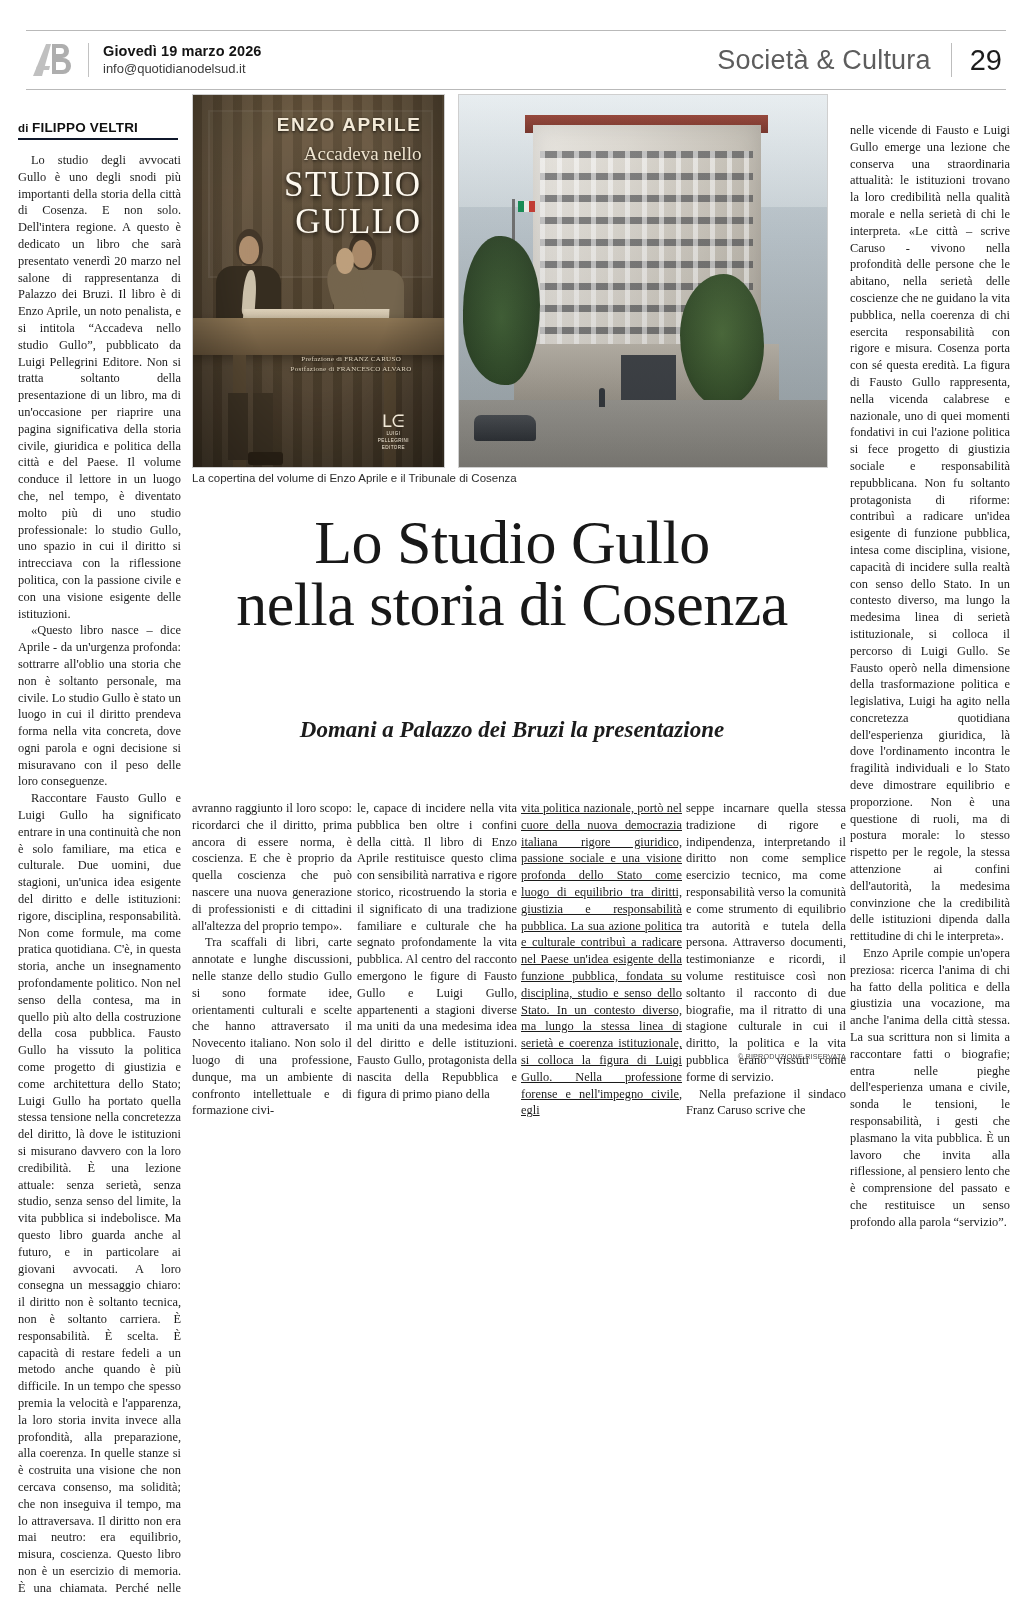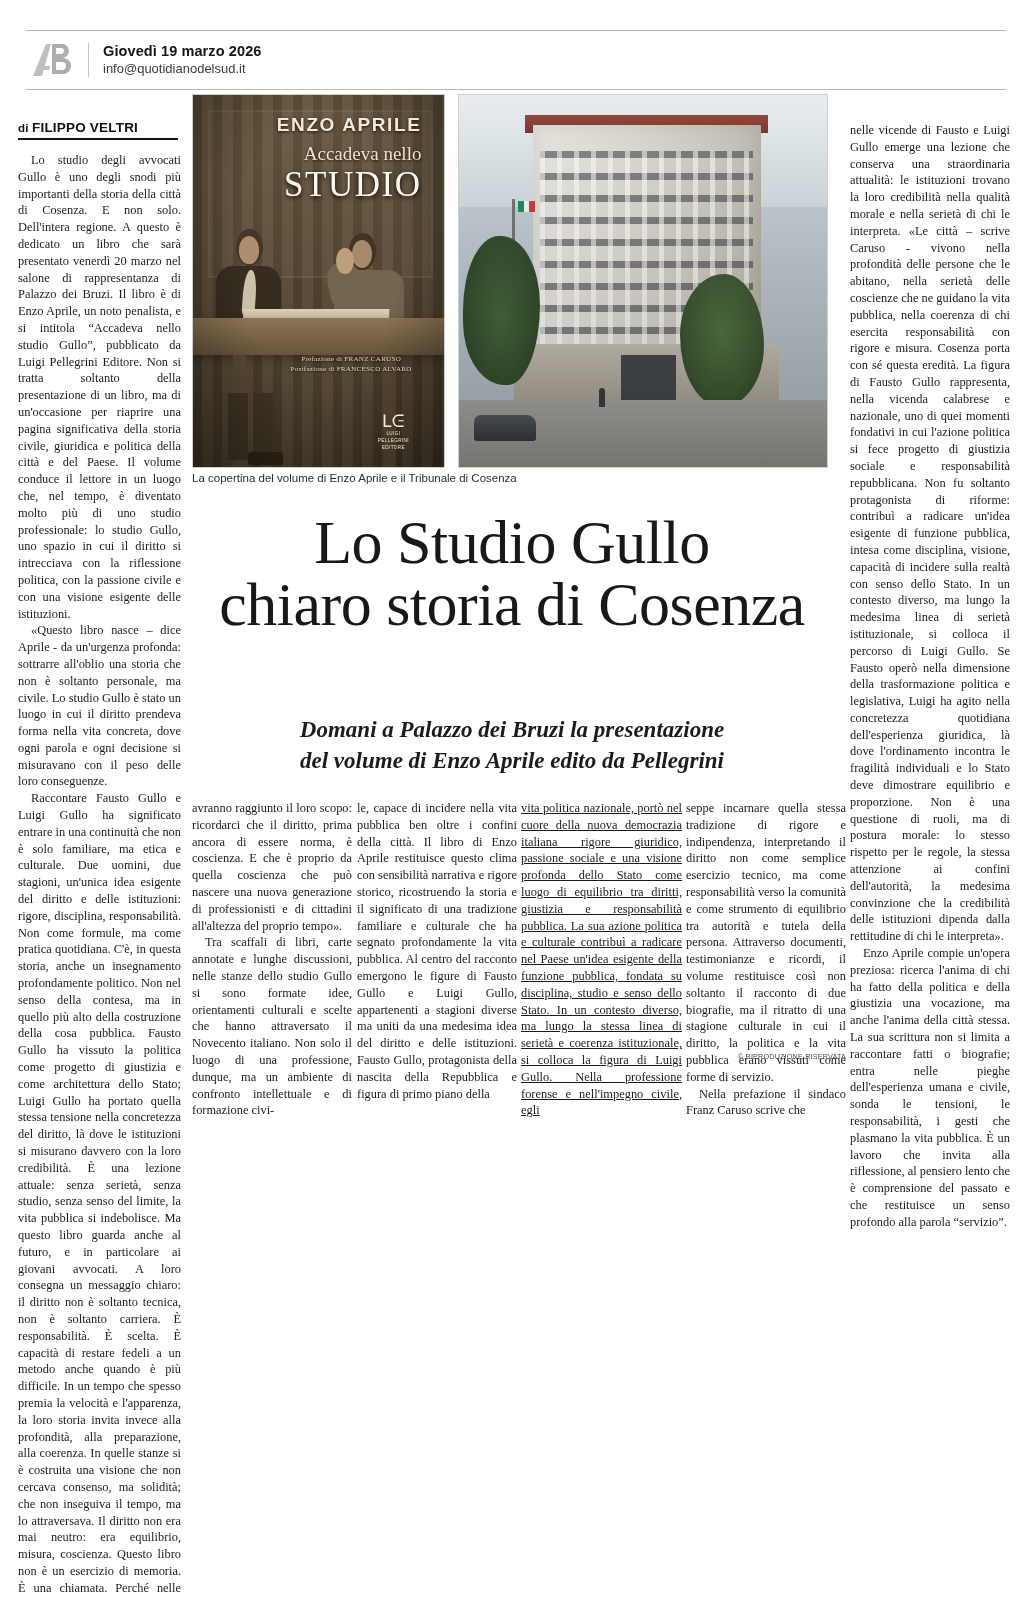--- a/index.html
+++ b/index.html
@@ -280,20 +280,25 @@
         <path d="M22 4 h10 a7 7 0 0 1 0 14 h-10 z" fill="#8f8f8f"></path>
         <path d="M22 18 h11 a8 8 0 0 1 0 16 h-11 z" fill="#8f8f8f"></path>
         <path d="M26 8 h5 a3 3 0 0 1 0 6 h-5 z" fill="#ffffff"></path>
         <path d="M26 22 h6 a4 4 0 0 1 0 8 h-6 z" fill="#ffffff"></path>
       </svg>
     </div>
     <div class="logo-sep"></div>
     <div>
       <div class="mast-date">Giovedì 19 marzo 2026</div>
       <div class="mast-mail">info@quotidianodelsud.it</div>
+    </div>
+    <div class="mast-right">
+      <div class="mast-section">Società &amp; Cultura</div>
+      <div class="mast-divider"></div>
+      <div class="mast-page">29</div>
     </div>
   </div>
 
   <div class="byline">
     <span class="di">di </span><span>FILIPPO VELTRI</span>
   </div>
 
   <div class="media">
 
     <div class="bookcover">
@@ -315,20 +320,21 @@
       <div class="bc-legs1"></div>
       <div class="bc-legs2"></div>
       <div class="bc-shoe"></div>
       <div class="bc-sepia"></div>
       <div class="bc-vig"></div>
 
       <div class="bc-text">
         <div class="bc-author">ENZO APRILE</div>
         <div class="bc-sub">Accadeva nello</div>
         <div class="bc-title">STUDIO</div>
+        <div class="bc-title">GULLO</div>
       </div>
       <div class="bc-pref">
         <div>Prefazione di FRANZ CARUSO</div>
         <div>Postfazione di FRANCESCO ALVARO</div>
       </div>
       <div class="bc-pub">
         <span class="glyph">ᒪᕮ</span>
         <span>LUIGI</span><br>
         <span>PELLEGRINI</span><br>
         <span>EDITORE</span>
@@ -351,25 +357,24 @@
       <div class="ph-car"></div>
       <div class="ph-person"></div>
       <div class="ph-grade"></div>
     </div>
   </div>
 
   <div class="caption">La copertina del volume di Enzo Aprile e il Tribunale di Cosenza</div>
 
   <div class="headline">
     <span class="l1">Lo Studio Gullo</span>
-    <span class="l2">chiaro storia di Cosenza</span>
+    <span class="l2">nella storia di Cosenza</span>
   </div>
   <div class="subhead">
     <span>Domani a Palazzo dei Bruzi la presentazione</span>
-    <span>del volume di Enzo Aprile edito da Pellegrini</span>
   </div>
 
   <div class="col" id="col1">
     <p class="first">Lo studio degli avvocati Gullo è uno degli snodi più importanti della storia della città di Cosenza. E non solo. Dell'intera regione. A questo è dedicato un libro che sarà presentato venerdì 20 marzo nel salone di rappresentanza di Palazzo dei Bruzi. Il libro è di Enzo Aprile, un noto penalista, e si intitola “Accadeva nello studio Gullo”, pubblicato da Luigi Pellegrini Editore. Non si tratta soltanto della presentazione di un libro, ma di un'occasione per riaprire una pagina significativa della storia civile, giuridica e politica della città e del Paese. Il volume conduce il lettore in un luogo che, nel tempo, è diventato molto più di uno studio professionale: lo studio Gullo, uno spazio in cui il diritto si intrecciava con la riflessione politica, con la passione civile e con una visione esigente delle istituzioni.</p>
     <p>«Questo libro nasce – dice Aprile - da un'urgenza profonda: sottrarre all'oblio una storia che non è soltanto personale, ma civile. Lo studio Gullo è stato un luogo in cui il diritto prendeva forma nella vita concreta, dove ogni parola e ogni decisione si misuravano con il peso delle loro conseguenze.</p>
     <p>Raccontare Fausto Gullo e Luigi Gullo ha significato entrare in una continuità che non è solo familiare, ma etica e culturale. Due uomini, due stagioni, un'unica idea esigente del diritto e delle istituzioni: rigore, disciplina, responsabilità. Non come formule, ma come pratica quotidiana. C'è, in questa storia, anche un insegnamento profondamente politico. Non nel senso della contesa, ma in quello più alto della costruzione della cosa pubblica. Fausto Gullo ha vissuto la politica come progetto di giustizia e come architettura dello Stato; Luigi Gullo ha portato quella stessa tensione nella concretezza del diritto, là dove le istituzioni si misurano davvero con la loro credibilità. È una lezione attuale: senza serietà, senza studio, senza senso del limite, la vita pubblica si indebolisce. Ma questo libro guarda anche al futuro, e in particolare ai giovani avvocati. A loro consegna un messaggio chiaro: il diritto non è soltanto tecnica, non è soltanto carriera. È responsabilità. È scelta. È capacità di restare fedeli a un metodo anche quando è più difficile. In un tempo che spesso premia la velocità e l'apparenza, la loro storia invita invece alla profondità, alla preparazione, alla coerenza. In quelle stanze si è costruita una visione che non cercava consenso, ma solidità; che non inseguiva il tempo, ma lo attraversava. Il diritto non era mai neutro: era equilibrio, misura, coscienza. Questo libro non è un esercizio di memoria. È una chiamata. Perché nelle vicende di Fausto e Luigi Gullo si riconosce una verità semplice e severa: le istituzioni esistono davvero solo quando sono abitate da uomini capaci di reggerne il peso. Se queste pagine riusciranno a trasmettere anche solo una parte di quella forza, allora</p>
   </div>
 
   <div class="col" id="col2">
     <p class="noind">avranno raggiunto il loro scopo: ricordarci che il diritto, prima ancora di essere norma, è coscienza. E che è proprio da quella coscienza che può nascere una nuova generazione di professionisti e di cittadini all'altezza del proprio tempo».</p>

